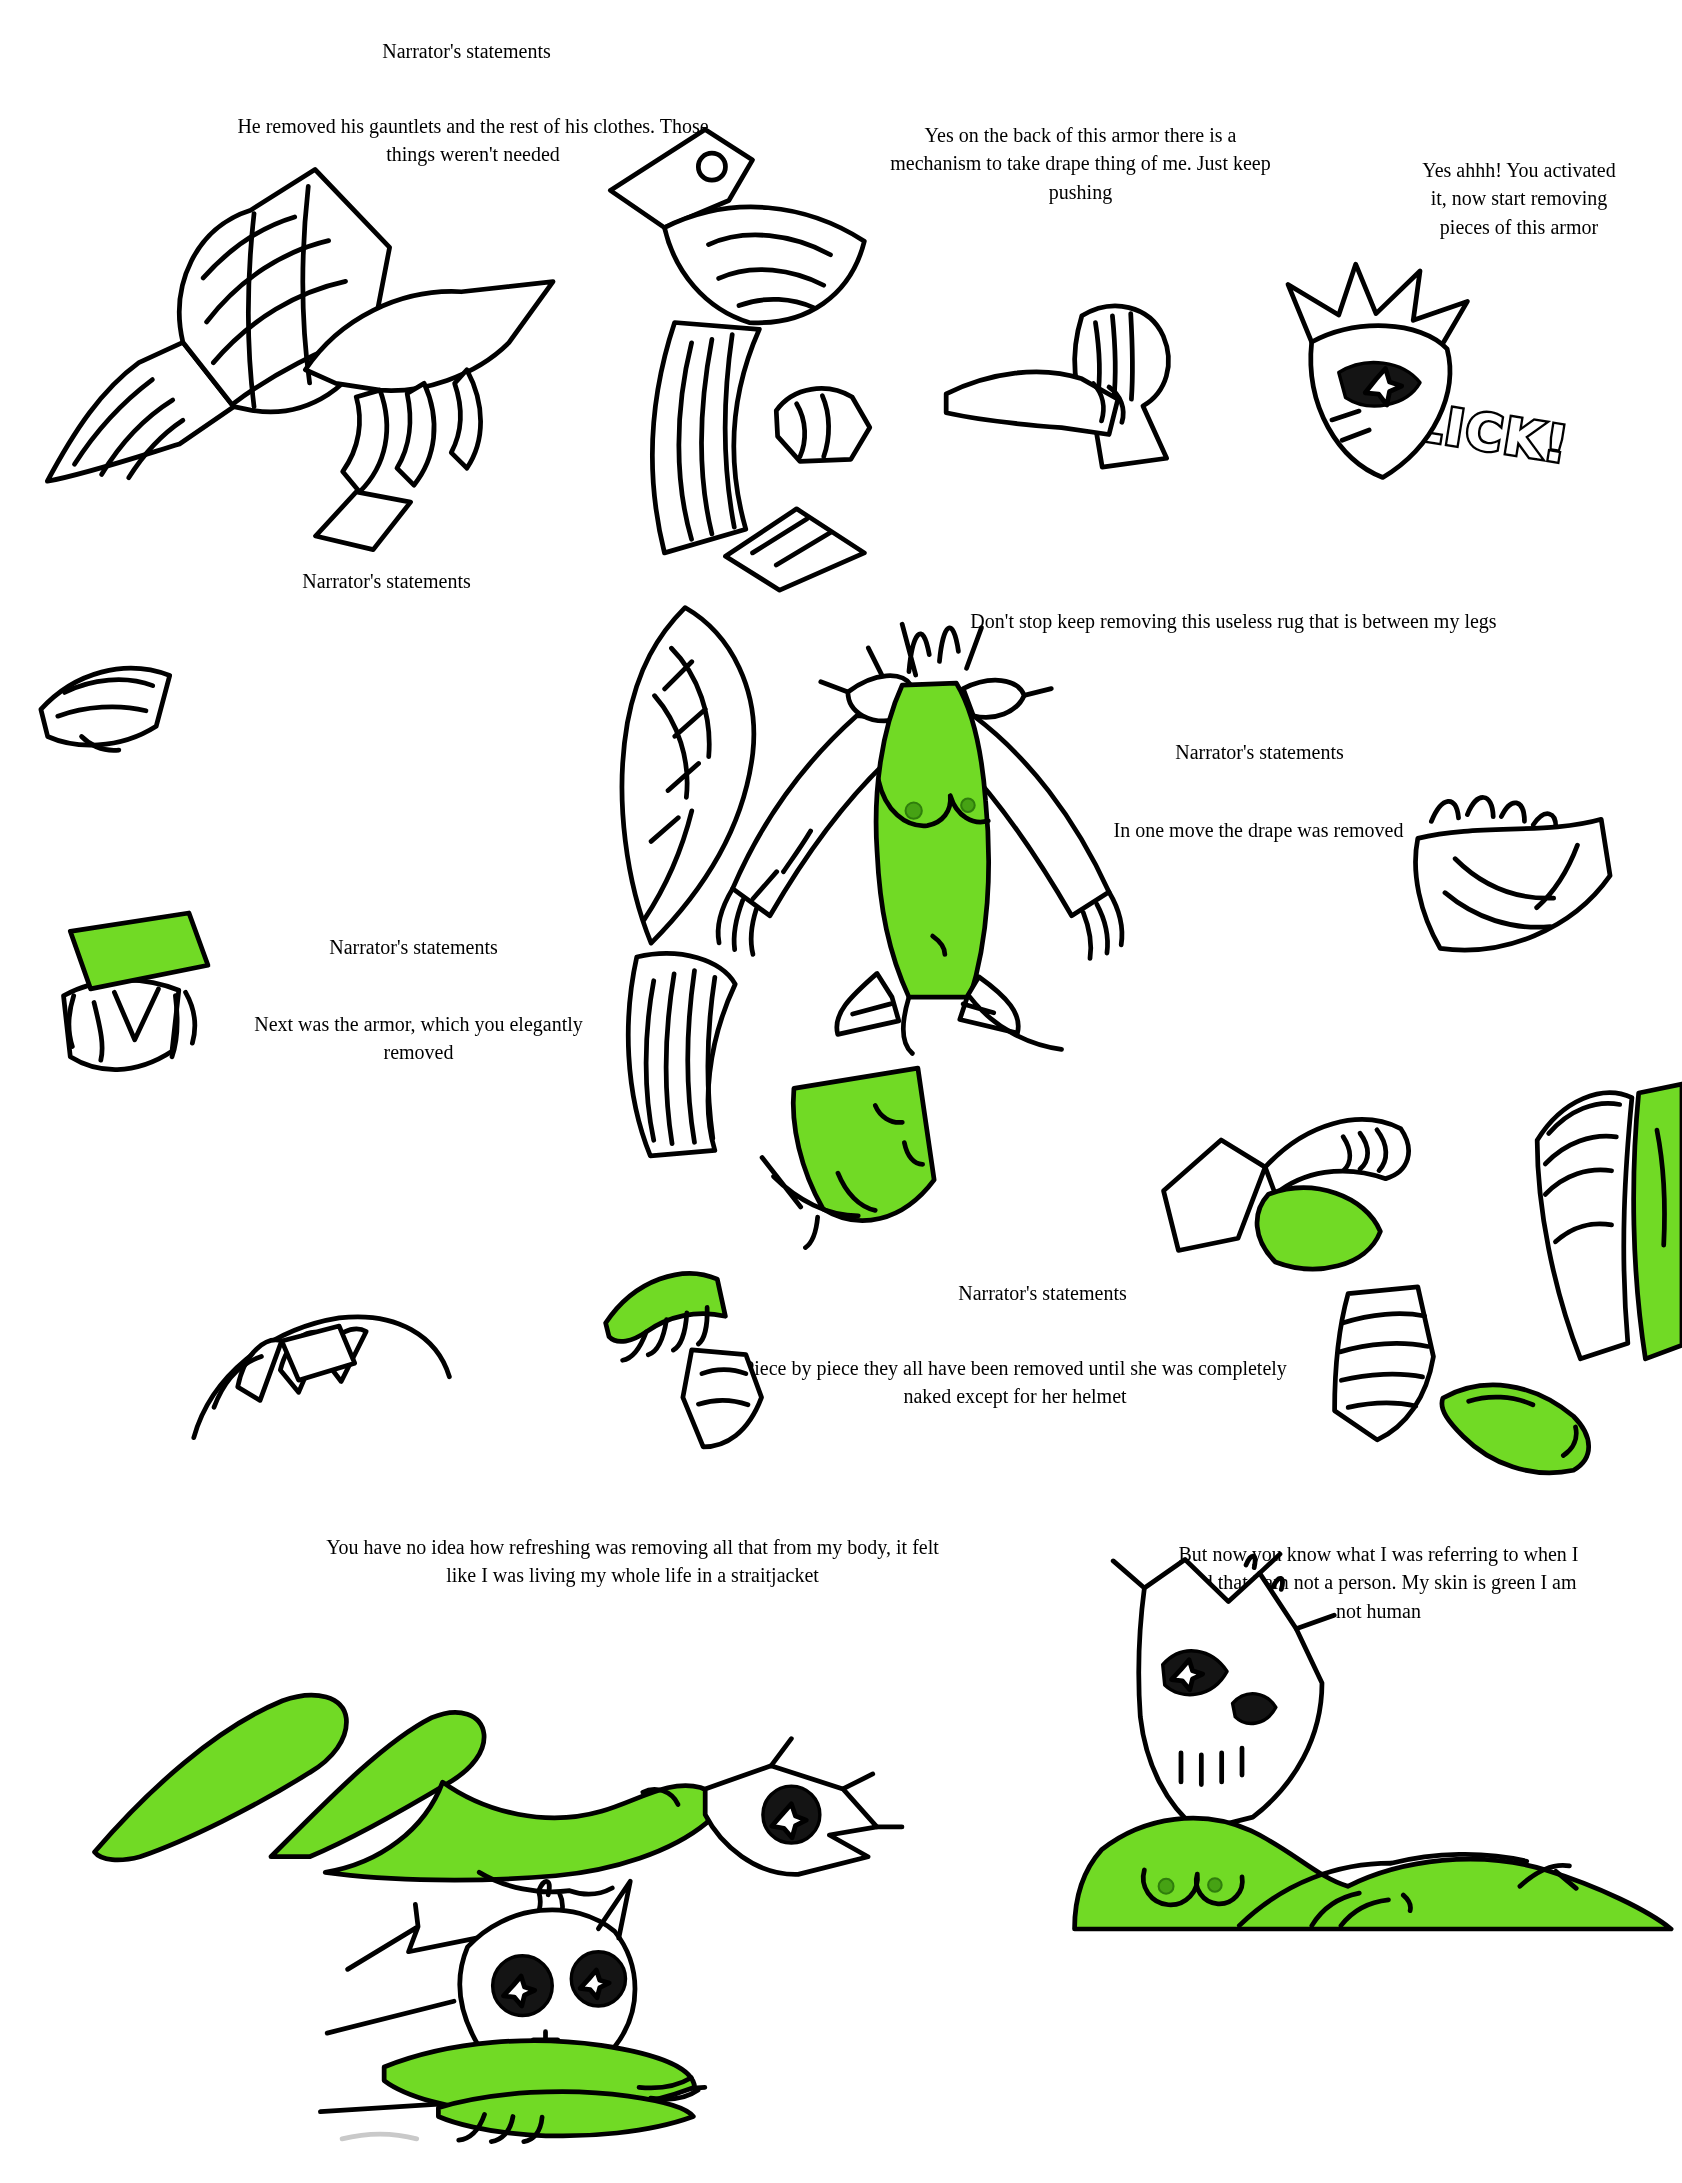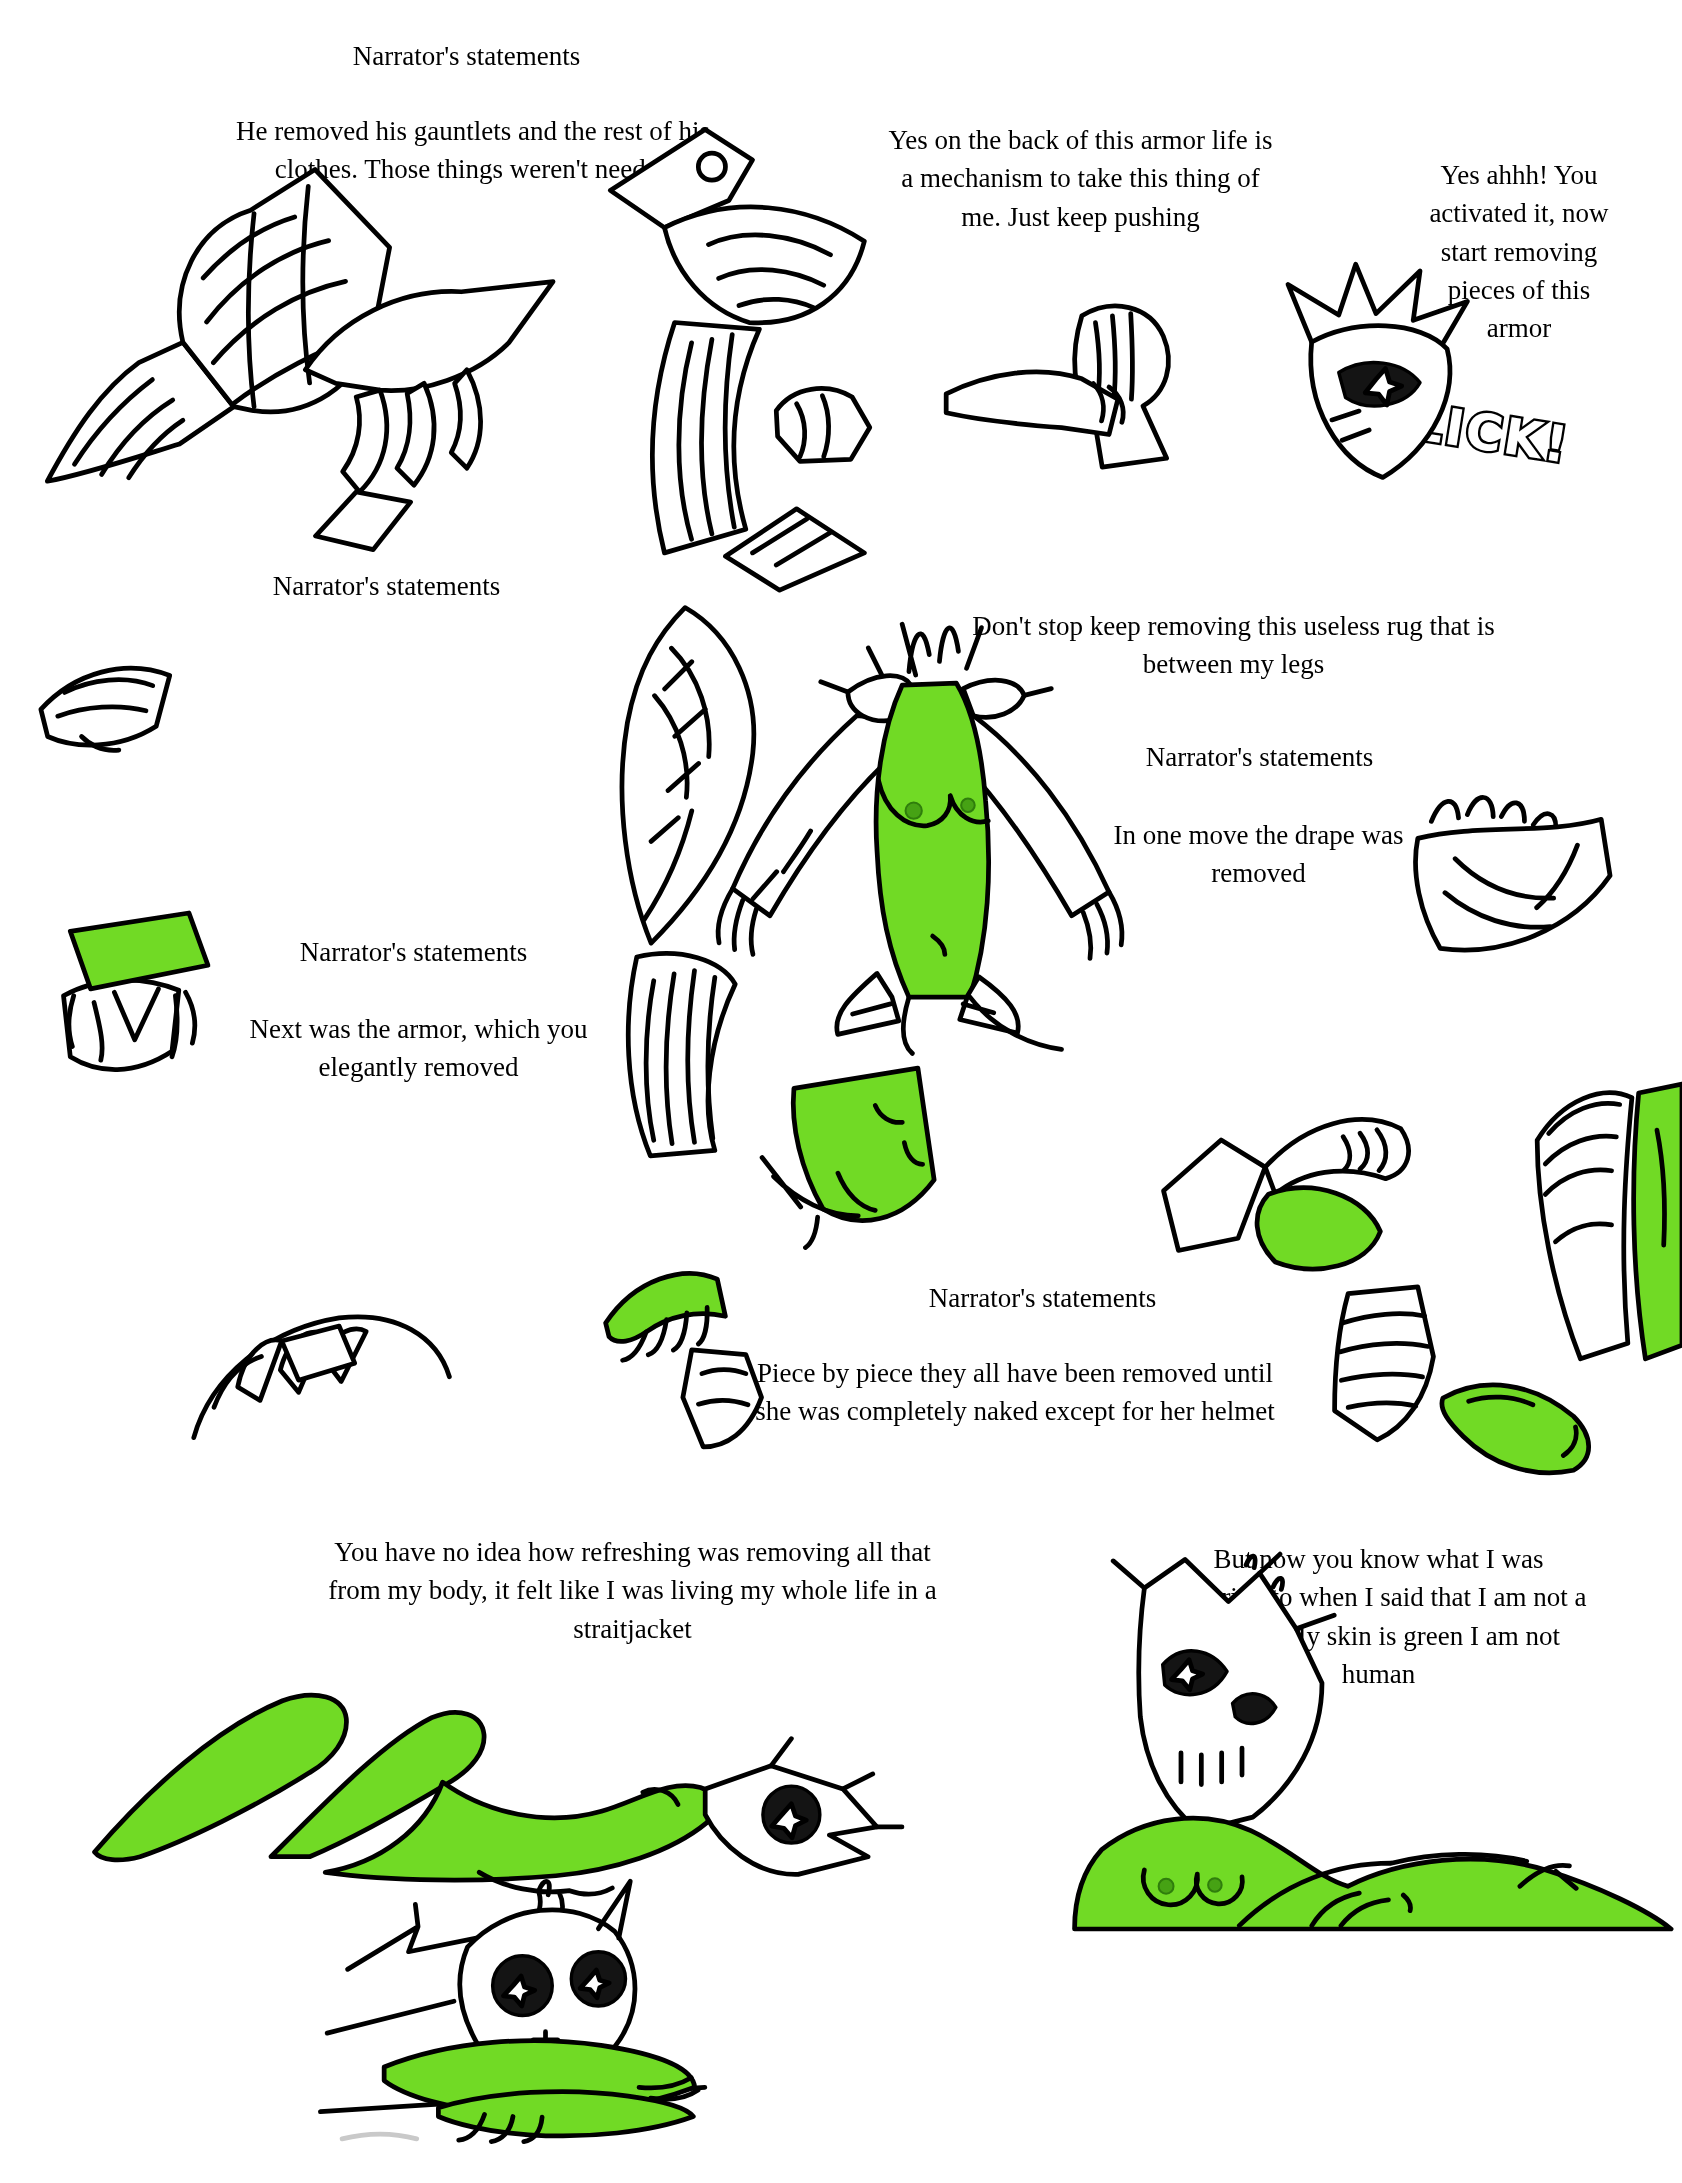--- a/index.html
+++ b/index.html
@@ -1,41 +1,41 @@
 <!DOCTYPE html>
 <html style="--paper: #ffffff; --ink: #000000; --green: #71da25; --green-dark: #46a214;font-size:11px"><head>
 <meta charset="utf-8">
 <style>
   html,body{margin:0;padding:0;background:#e8e8e8;}
   .page{
     position:relative; width:1683px; height:2183px;
     background:var(--paper,#fff); overflow:hidden;
     font-family:"Liberation Serif", serif; color:var(--ink,#000);
   }
-  .tb{position:absolute; text-align:center; font-size:27px; line-height:1.42;}
+  .tb{position:absolute; text-align:center; font-size:20px; line-height:1.42;}
   .drawing{position:absolute;}
   .drawing svg{display:block; overflow:visible;}
   .st{fill:none; stroke:var(--ink,#000); stroke-width:7; stroke-linecap:round; stroke-linejoin:round;}
   .fw{fill:var(--paper,#fff); stroke:var(--ink,#000); stroke-width:7; stroke-linecap:round; stroke-linejoin:round;}
   .fg{fill:var(--green,#71da25); stroke:var(--ink,#000); stroke-width:7; stroke-linecap:round; stroke-linejoin:round;}
   .dk{fill:#141414; stroke:var(--ink,#000); stroke-width:5; stroke-linejoin:round;}
   .ng{fill:var(--green-dark,#46a214); stroke:#2f7d0c; stroke-width:3;}
   .faint{stroke:#c9c9c9;}
   .sfx-text{font-family:"DejaVu Sans", sans-serif; font-weight:bold;}
 </style>
 </head>
 <body>
 
 <div class="page">
 
   <div class="tb" style="left:263px; top:37px; width:407px;">Narrator's statements</div>
 
   <div class="tb" style="left:222px; top:112px; width:502px;">He removed his gauntlets and the rest of his clothes. Those things weren't needed</div>
 
-  <div class="tb" style="left:887px; top:121px; width:387px;">Yes on the back of this armor life is a mechanism to take this thing of me. Just keep pushing</div>
+  <div class="tb" style="left:887px; top:121px; width:387px;">Yes on the back of this armor there is a mechanism to take drape thing of me. Just keep pushing</div>
 
   <div class="tb" style="left:1417px; top:156px; width:204px;">Yes ahhh! You activated it, now start removing pieces of this armor</div>
 
   <div class="drawing" style="left:1357px; top:392px;">
     <svg width="258" height="115" viewBox="0 0 380 170">
       <text class="sfx-text" x="18" y="86" font-size="74" transform="rotate(9 190 85)" stroke="#000" stroke-width="7" fill="#fff" paint-order="stroke" letter-spacing="3">CLICK!</text>
     </svg>
   </div>
 
   <div class="tb" style="left:183px; top:567px; width:407px;">Narrator's statements</div>

